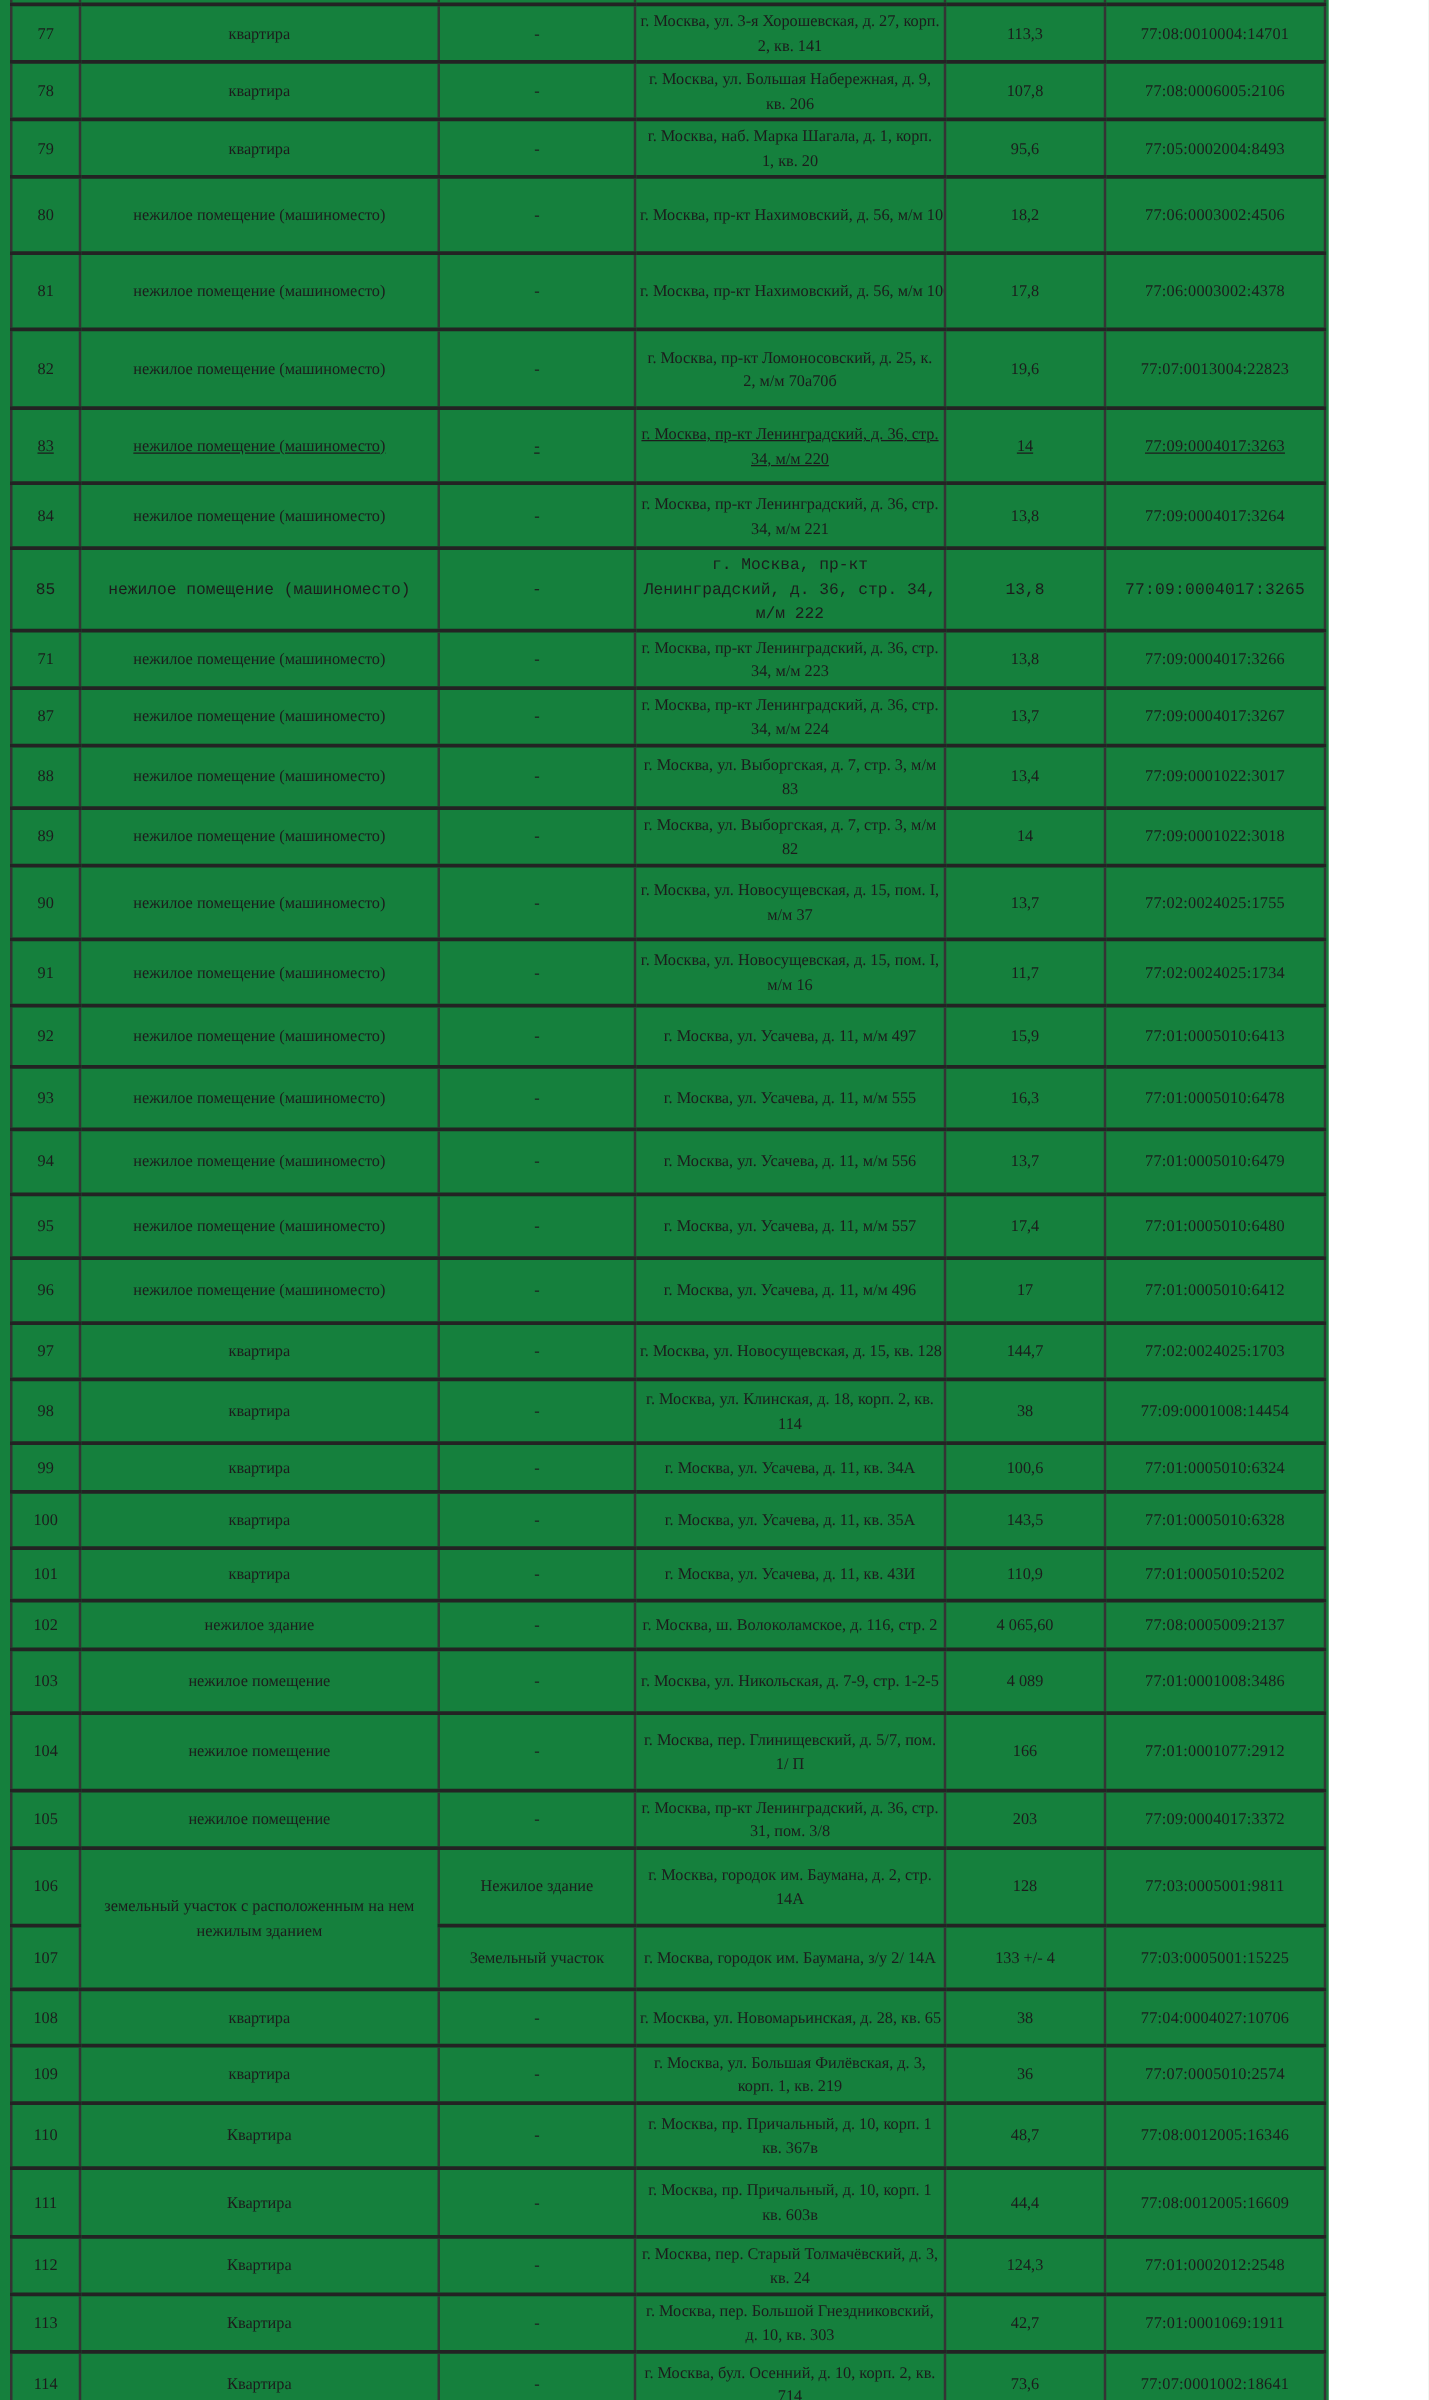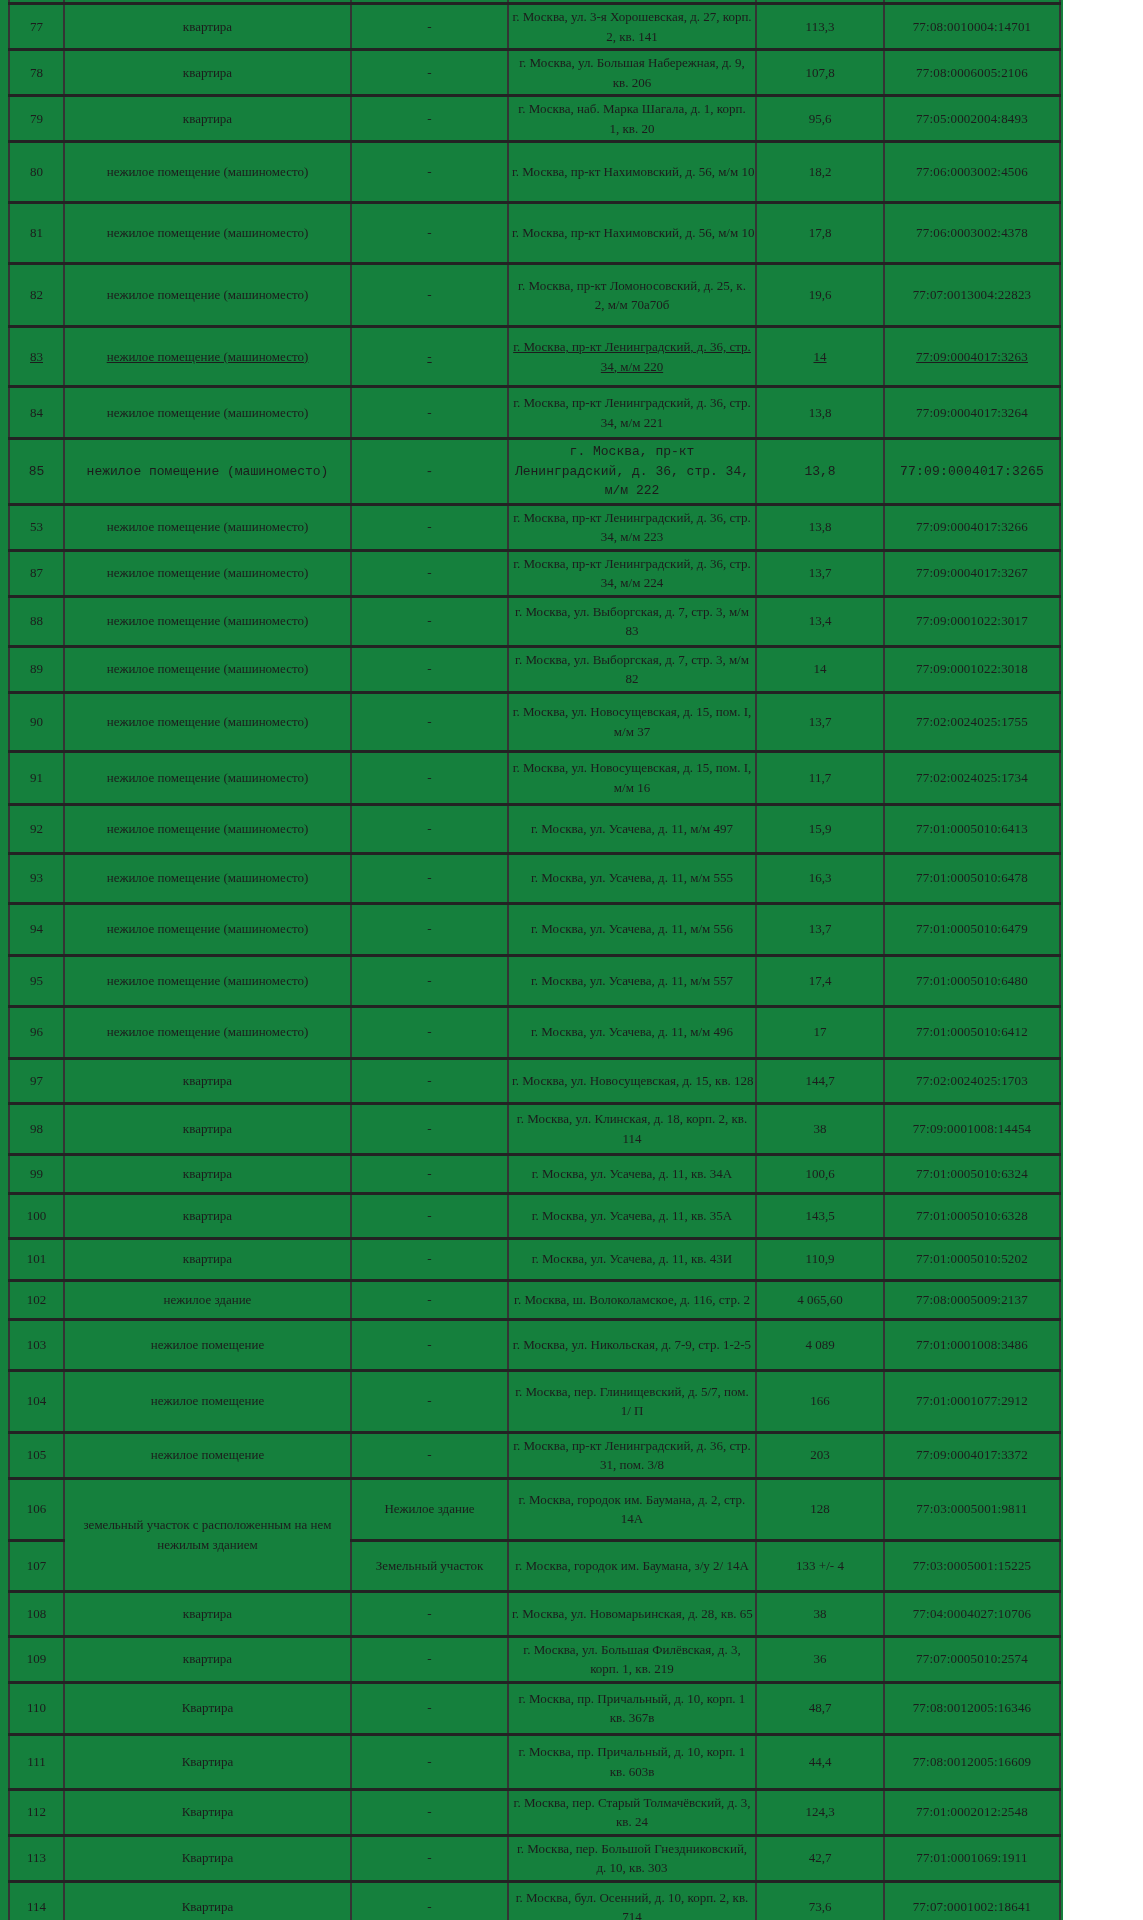--- a/index.html
+++ b/index.html
@@ -132,21 +132,21 @@
         </tr>
         <tr style="height: 64px; font-family: Liberation Mono, monospace;">
           <td class="c-num">85</td>
           <td class="c-type">нежилое помещение (машиноместо)</td>
           <td class="c-sub">-</td>
           <td class="c-addr">г. Москва, пр-кт Ленинградский, д. 36, стр. 34, м/м 222</td>
           <td class="c-area">13,8</td>
           <td class="c-cad">77:09:0004017:3265</td>
         </tr>
         <tr style="height: 42px;">
-          <td class="c-num">53</td>
+          <td class="c-num">71</td>
           <td class="c-type">нежилое помещение (машиноместо)</td>
           <td class="c-sub">-</td>
           <td class="c-addr">г. Москва, пр-кт Ленинградский, д. 36, стр. 34, м/м 223</td>
           <td class="c-area">13,8</td>
           <td class="c-cad">77:09:0004017:3266</td>
         </tr>
         <tr style="height: 45px;">
           <td class="c-num">87</td>
           <td class="c-type">нежилое помещение (машиноместо)</td>
           <td class="c-sub">-</td>

